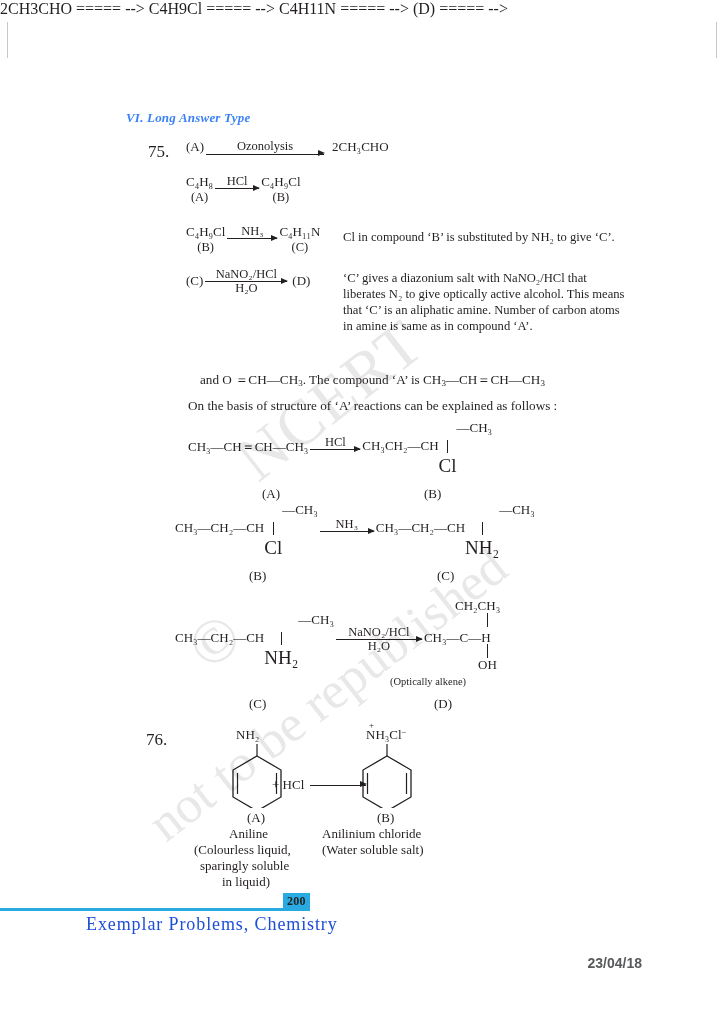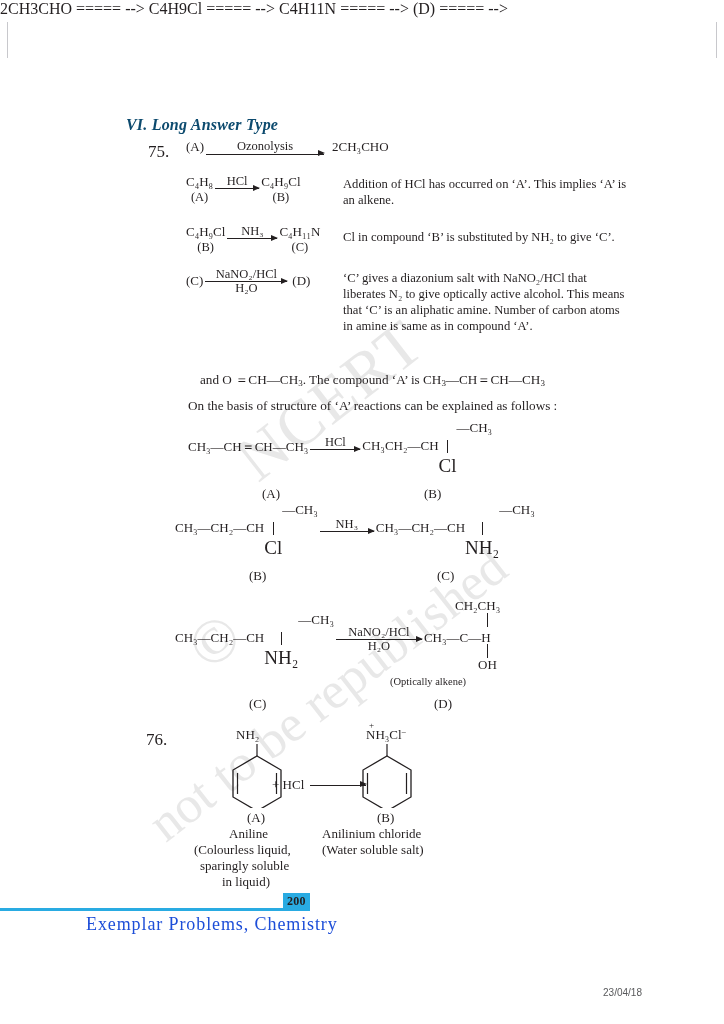--- a/index.html
+++ b/index.html
@@ -57,25 +57,25 @@
     font-size: 52px;
     transform: rotate(-38deg);
     transform-origin: left center;
   }
 
   
   .page { position: relative; z-index: 2; }
 
   .section-heading {
     position: absolute;
-    left: 126px; top: 116px;
-    font-size: 16px;
+    left: 126px; top: 110px;
+    font-size: 13px;
     font-weight: bold;
     font-style: italic;
-    color: #0c4a6e;
+    color: #3b82f6;
     letter-spacing: .2px;
   }
 
   .qnum { position: absolute; font-size: 17px; }
   .q75 { left: 148px; top: 142px; }
   .q76 { left: 146px; top: 730px; }
 
   
   .sch { position: absolute; font-size: 13px; line-height: 1.15; }
 
@@ -166,24 +166,25 @@
     left: 283px; top: 893px;
     background: #29ABE2;
     color: #231f20;
     font-size: 12px;
     font-weight: bold;
     padding: 1px 4px 2px 4px;
     letter-spacing: .3px;
   }
   .datestamp {
     position: absolute;
-    right: 82px; top: 987px;
-    font-size: 10px;
+    right: 82px; top: 955px;
+    font-size: 14px;
     color: #58595b;
     font-family: "Liberation Sans", sans-serif;
+    font-weight: bold;
   }
 </style>
 </head>
 <body>
 
 <div class="crop-mark crop-left"></div>
 <div class="crop-mark crop-right"></div>
 
 <div class="watermark-layer">
   <div class="wm wm-copy">©</div>
@@ -219,21 +220,20 @@
       <span class="arrow" style="align-self:flex-start;">
         <span class="above">HCl</span>
         <span class="shaft" style="width:44px;"></span>
       </span>
       <span class="stack">
         <span>C₄H₉Cl</span>
         <span class="label-under">(B)</span>
       </span>
     </div>
   </div>
-  <div class="expl" style="left:343px; top:176px;">Addition of HCl has occurred on ‘A’. This implies ‘A’  is an alkene.</div>
 
    C4H11N ===== --&gt;
   <div class="sch" style="left:186px; top:225px;">
     <div class="rowflex">
       <span class="stack">
         <span>C₄H₉Cl</span>
         <span class="label-under">(B)</span>
       </span>
       <span class="arrow" style="align-self:flex-start;">
         <span class="above">NH₃</span>

